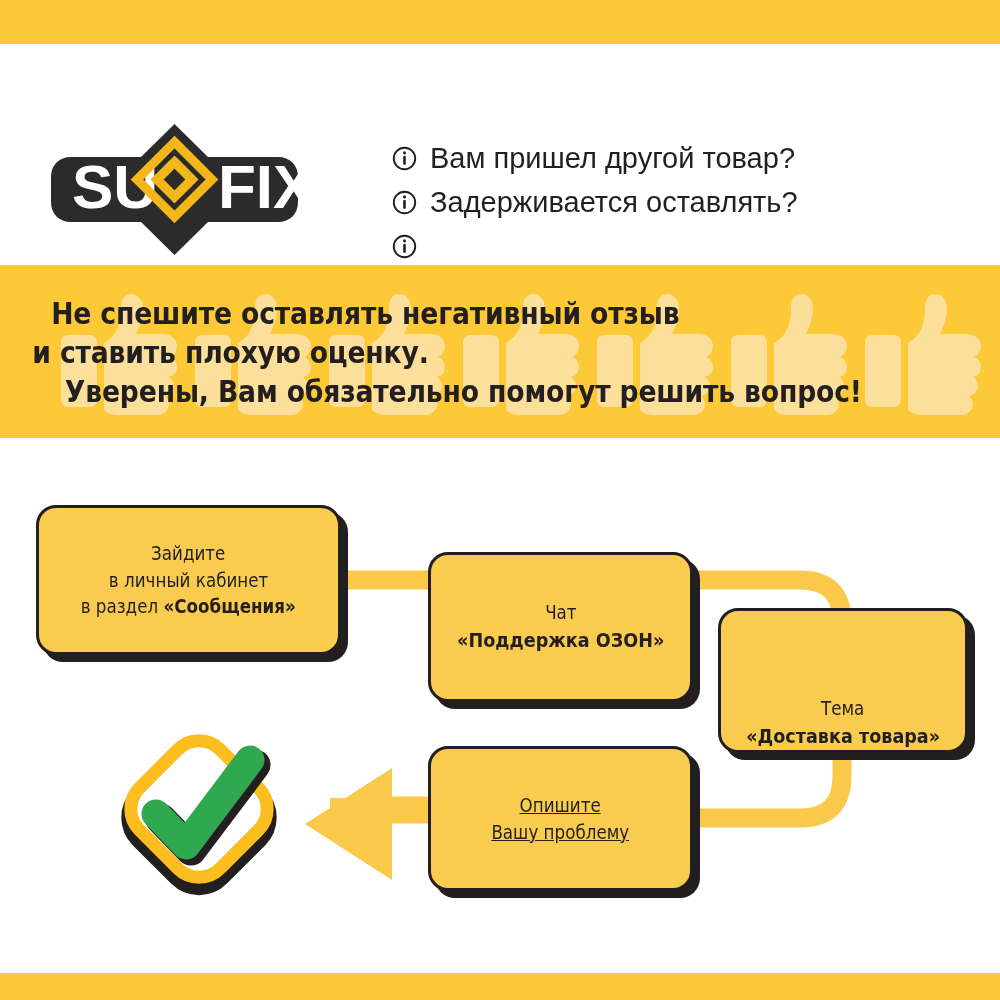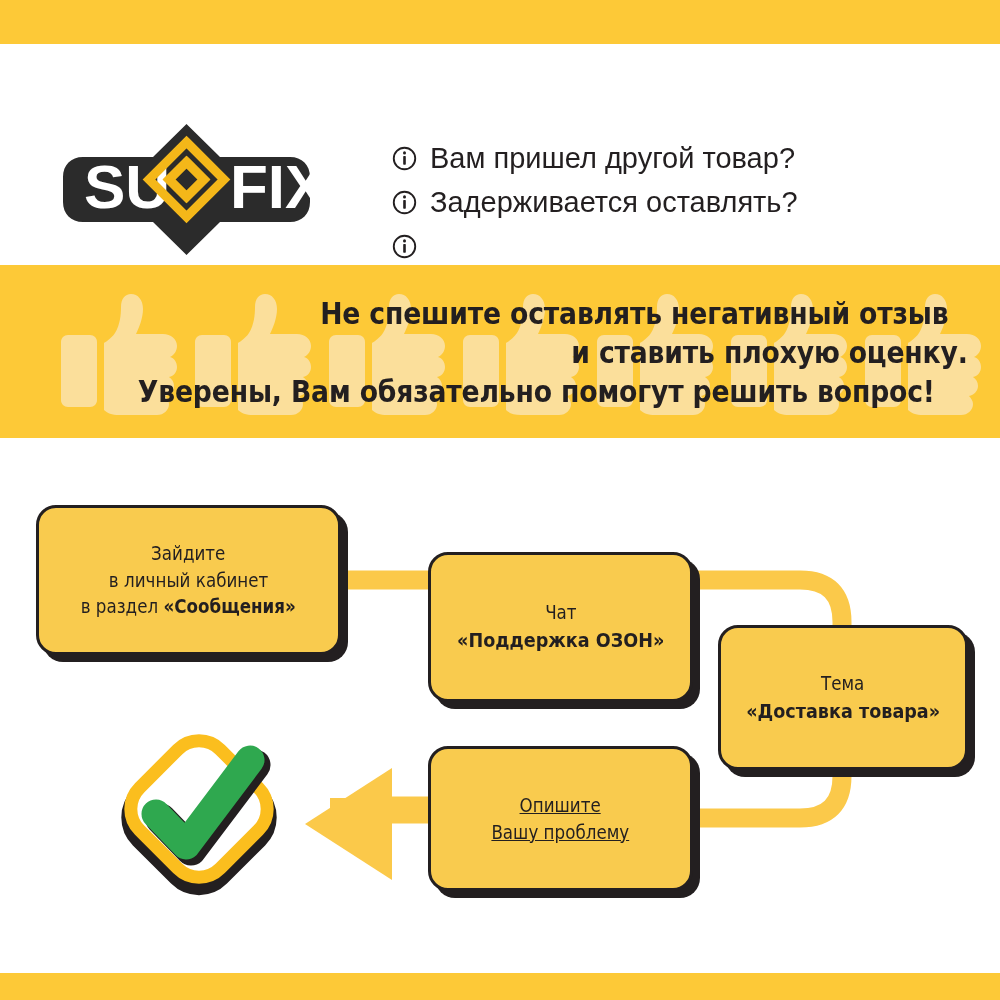--- a/index.html
+++ b/index.html
@@ -6,55 +6,55 @@
   body{width:1000px;height:1000px;font-family:"Liberation Sans","DejaVu Sans",sans-serif;}
   #root{position:relative;width:1000px;height:1000px;overflow:hidden;background:#fff;}
 
   .bar{position:absolute;left:0;width:1000px;background:#FDC937;}
   #top-bar{top:0;height:44px;}
   #bottom-bar{top:973px;height:27px;}
 
   
   #header{position:absolute;left:0;top:44px;width:1000px;height:221px;}
 
-  #logo{position:absolute;left:54px;top:78px;width:265px;height:135px;}
+  #logo{position:absolute;left:42px;top:78px;width:265px;height:135px;}
   #logo svg{display:block;}
 
   #questions{position:absolute;left:392px;top:92px;width:590px;}
   .q-row{display:flex;align-items:center;gap:13px;height:44px;}
   .q-icon{flex:0 0 auto;width:25px;height:25px;display:block;}
   .q-text{font-size:29px;color:#231f20;line-height:1;white-space:nowrap;
           font-family:"Liberation Sans","DejaVu Sans",sans-serif;}
 
   
   #banner{position:absolute;left:0;top:265px;width:1000px;height:173px;background:#FDC937;overflow:hidden;}
   #thumbs{position:absolute;left:0;top:0;width:1000px;height:173px;}
   #banner-text{position:absolute;left:0;top:0;width:1000px;height:173px;
-               display:flex;flex-direction:column;align-items:flex-end;justify-content:center;gap:3px;}
+               display:flex;flex-direction:column;align-items:flex-start;justify-content:center;gap:3px;}
   .banner-line{font-family:"DejaVu Sans","Liberation Sans",sans-serif;
                font-weight:bold;font-size:31px;color:#231f20;white-space:nowrap;
                transform:scaleX(0.86);transform-origin:center;letter-spacing:-0.2px;}
 
   
   #flow{position:absolute;left:0;top:438px;width:1000px;height:535px;}
   #connectors{position:absolute;left:0;top:0;width:1000px;height:535px;}
 
   .node{position:absolute;box-sizing:border-box;background:#F9CB4E;
         border:3px solid #231f20;border-radius:20px;
         box-shadow:7px 7px 0 0 #231f20;
         display:flex;flex-direction:column;align-items:center;justify-content:center;
         text-align:center;color:#231f20;z-index:3;}
   .node .ln{font-family:"DejaVu Sans","Liberation Sans",sans-serif;
             font-size:19px;line-height:1.42;white-space:nowrap;
             transform:scaleX(0.88);transform-origin:center;}
   .node .ln.b{font-weight:bold;font-size:20px;}
 
   #node-1{left:36px;  top:67px;  width:305px;height:150px;}
   #node-2{left:428px; top:67px;  width:265px;height:150px;margin-top:47px;}
-  #node-3{left:718px; top:187px; width:250px;height:145px;}
+  #node-3{left:718px; top:170px; width:250px;height:145px;justify-content:flex-end;}
   #node-4{left:428px; top:308px; width:265px;height:145px;text-decoration:underline;}
 
   #check{position:absolute;left:108px;top:718px;width:182px;height:182px;z-index:4;}
 </style>
 </head>
 <body>
 
 <div id="root">
 
   <div class="bar" id="top-bar"></div>

